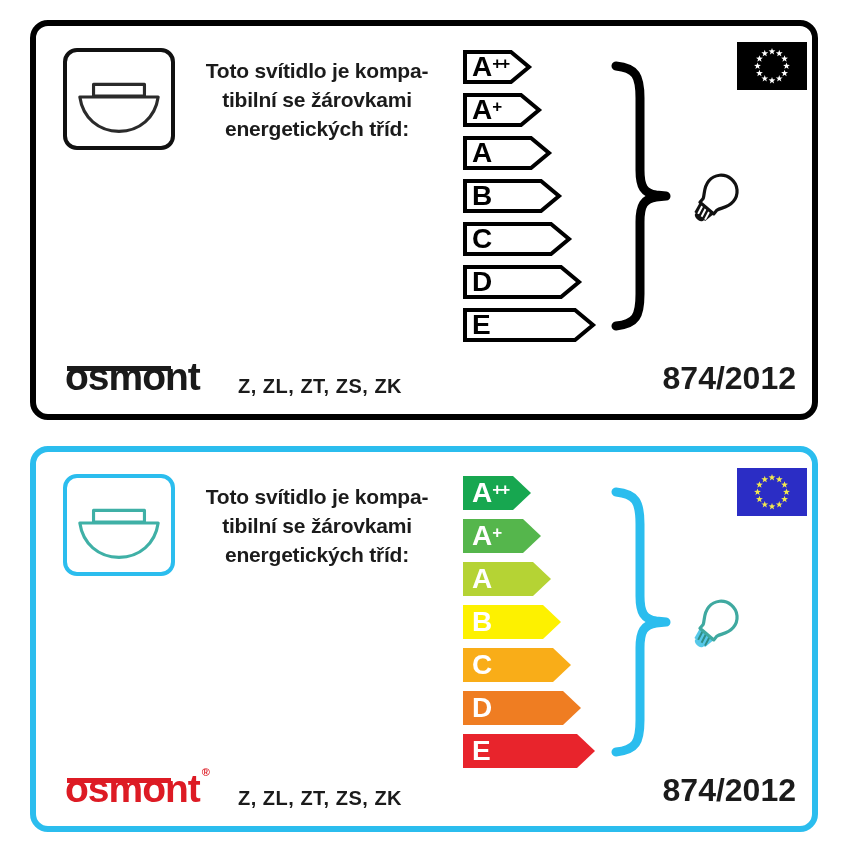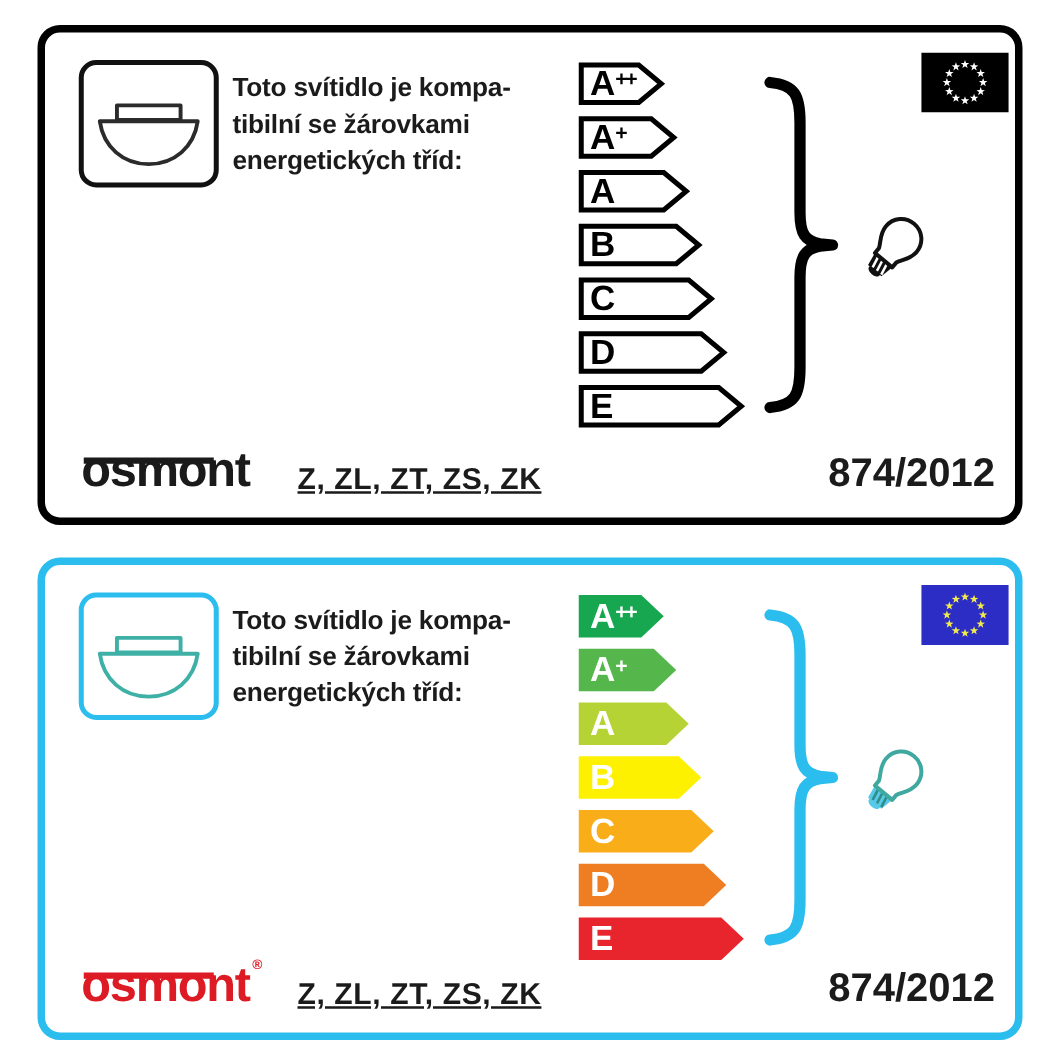--- a/index.html
+++ b/index.html
@@ -10,21 +10,21 @@
   .panel { position:absolute; left:30px; width:788px; background:#fff;
            border:6px solid var(--panel-border); border-radius:18px; }
   #label-mono  { top:20px;  height:400px; }
   #label-color { top:446px; height:386px; }
 
   .lamp-box { position:absolute; left:27px; top:22px; width:112px; height:102px;
               border:4px solid var(--box-border); border-radius:14px; }
   .lamp { width:100%; height:100%; display:block; }
   .lamp path, .lamp rect { fill:none; stroke:var(--lamp-stroke); stroke-width:3.2; stroke-linejoin:round; }
 
-  .intro { position:absolute; left:150px; top:30px; width:262px; text-align:left;
+  .intro { position:absolute; left:150px; top:30px; width:262px; text-align:center;
            font-size:21px; line-height:29px; font-weight:600; color:var(--text); letter-spacing:-0.2px; }
   .intro span { display:block; }
 
   .arrows { position:absolute; left:427px; top:24px; }
   .arrow-row { position:relative; height:34px; margin-bottom:9px; }
   .arrow-row svg { display:block; overflow:visible; }
   .arrow-letter { position:absolute; left:9px; top:1px; font-size:28px; line-height:32px;
                   font-weight:bold; letter-spacing:0; }
   .arrow-letter sup { font-size:17px; font-weight:bold; vertical-align:7px; letter-spacing:-2px; line-height:0; }
 
@@ -38,22 +38,22 @@
 
   .flag { position:absolute; left:701px; top:16px; width:70px; height:48px; }
   .flag .flag-bg { fill:var(--flag-bg); }
   .flag use { fill:var(--flag-star); }
 
   .logo { position:absolute; left:29px; bottom:11px; width:160px; height:50px; color:var(--logo);margin-top:24px; }
   .logo-text { font-size:39px; font-weight:bold; line-height:48px; letter-spacing:-1px; }
   .logo-bar { position:absolute; left:2px; top:13px; width:104px; height:4.5px; background:var(--logo); }
   .logo-reg { position:absolute; top:1px; margin-left:2px; font-size:11px; font-weight:bold; }
 
-  .models { position:absolute; left:202px; bottom:16px; font-size:24px; font-weight:bold;
-            color:var(--text); letter-spacing:0.5px;text-decoration:underline; }
+  .models { position:absolute; left:202px; bottom:16px; font-size:20px; font-weight:bold;
+            color:var(--text); letter-spacing:0.5px; }
   .regulation { position:absolute; right:16px; bottom:17px; font-size:32px; font-weight:bold; color:var(--text); }
 </style>
 </head>
 <body>
 
 <svg width="0" height="0" style="position:absolute" aria-hidden="true">
   <defs>
     <path id="euro-star" d="M0,-3.6 L0.85,-1.17 L3.42,-1.11 L1.37,0.44 L2.12,2.91 L0,1.44 L-2.12,2.91 L-1.37,0.44 L-3.42,-1.11 L-0.85,-1.17 Z"></path>
   </defs>
 </svg>

